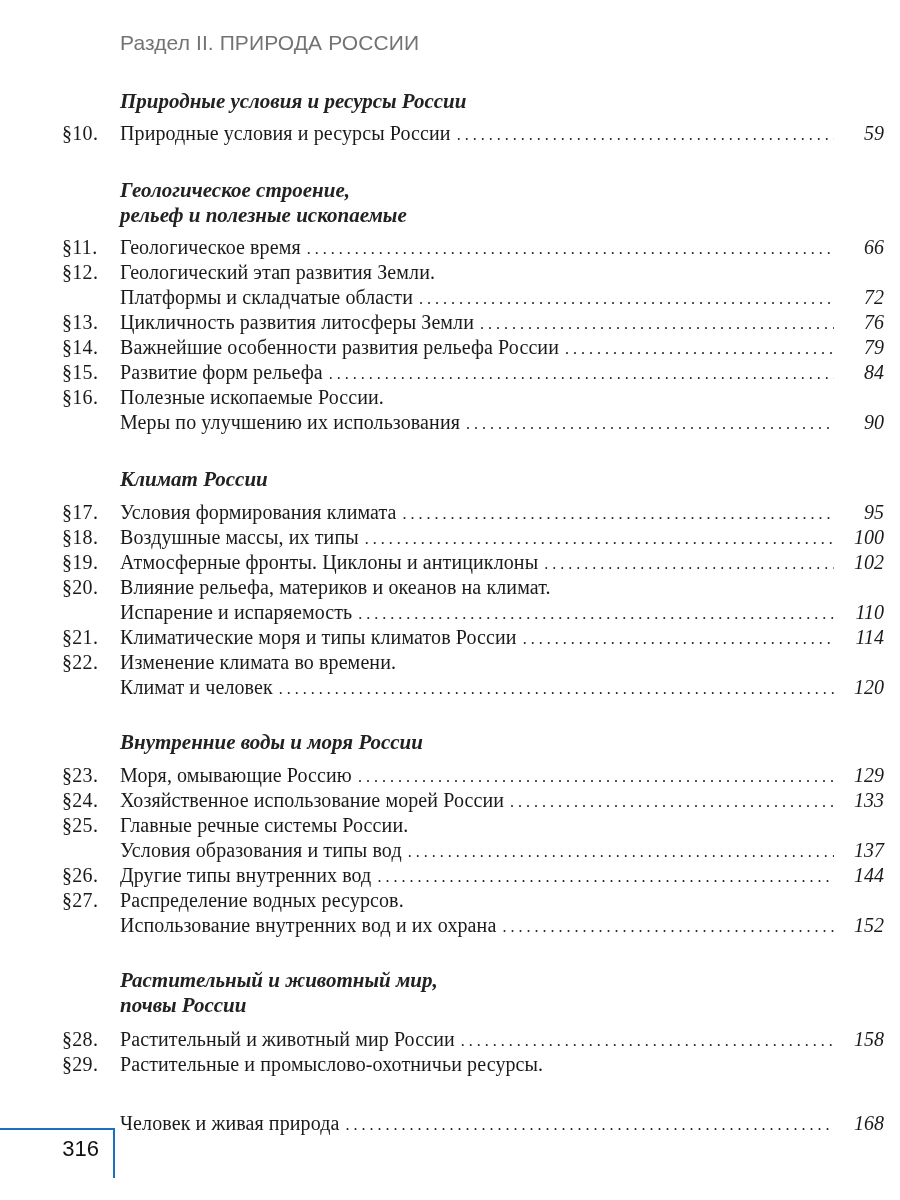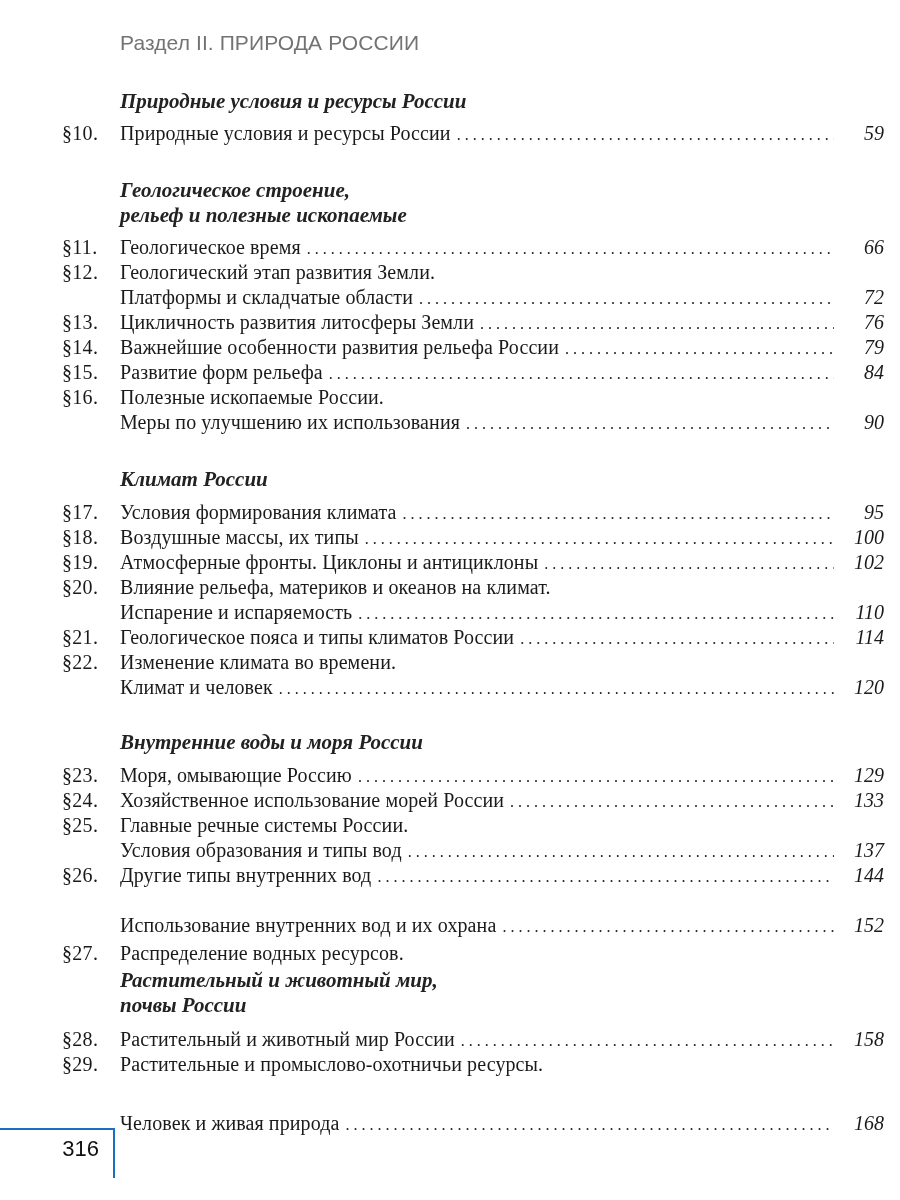--- a/index.html
+++ b/index.html
@@ -226,21 +226,21 @@
   <div class="entry" style="top:600px;">
     <div class="title-wrap">
         <span class="title">Испарение и испаряемость</span>
         <span class="dots"></span>
         <span class="page">110</span>
       </div>
   </div>
   <div class="entry" style="top:625px;">
     <span class="num">§21.</span>
     <div class="title-wrap">
-        <span class="title">Геологическое пояса и типы климатов России</span>
+        <span class="title">Климатические моря и типы климатов России</span>
         <span class="dots"></span>
         <span class="page">114</span>
       </div>
   </div>
   <div class="entry nodots" style="top:650px;">
     <span class="num">§22.</span>
     <div class="title-wrap">
         <span class="title">Изменение климата во времени.</span>
       </div>
   </div>
@@ -285,21 +285,21 @@
       </div>
   </div>
   <div class="entry" style="top:863px;">
     <span class="num">§26.</span>
     <div class="title-wrap">
         <span class="title">Другие типы внутренних вод</span>
         <span class="dots"></span>
         <span class="page">144</span>
       </div>
   </div>
-  <div class="entry nodots" style="top:941px;">
+  <div class="entry nodots" style="top:888px;">
     <span class="num">§27.</span>
     <div class="title-wrap">
         <span class="title">Распределение водных ресурсов.</span>
       </div>
   </div>
   <div class="entry" style="top:913px;">
     <div class="title-wrap">
         <span class="title">Использование внутренних вод и их охрана</span>
         <span class="dots"></span>
         <span class="page">152</span>

